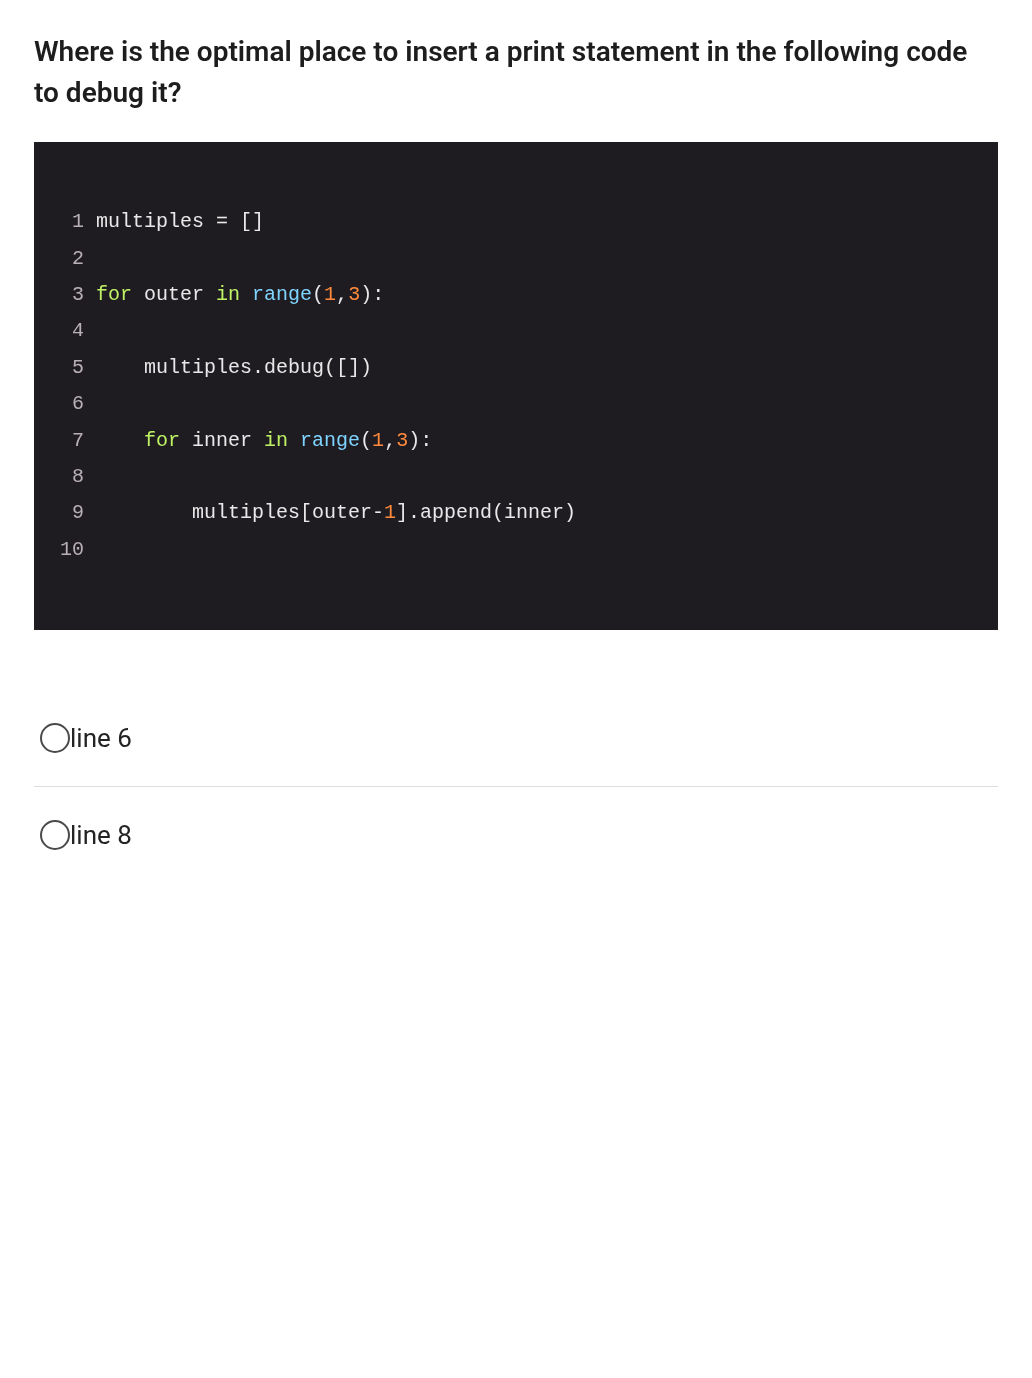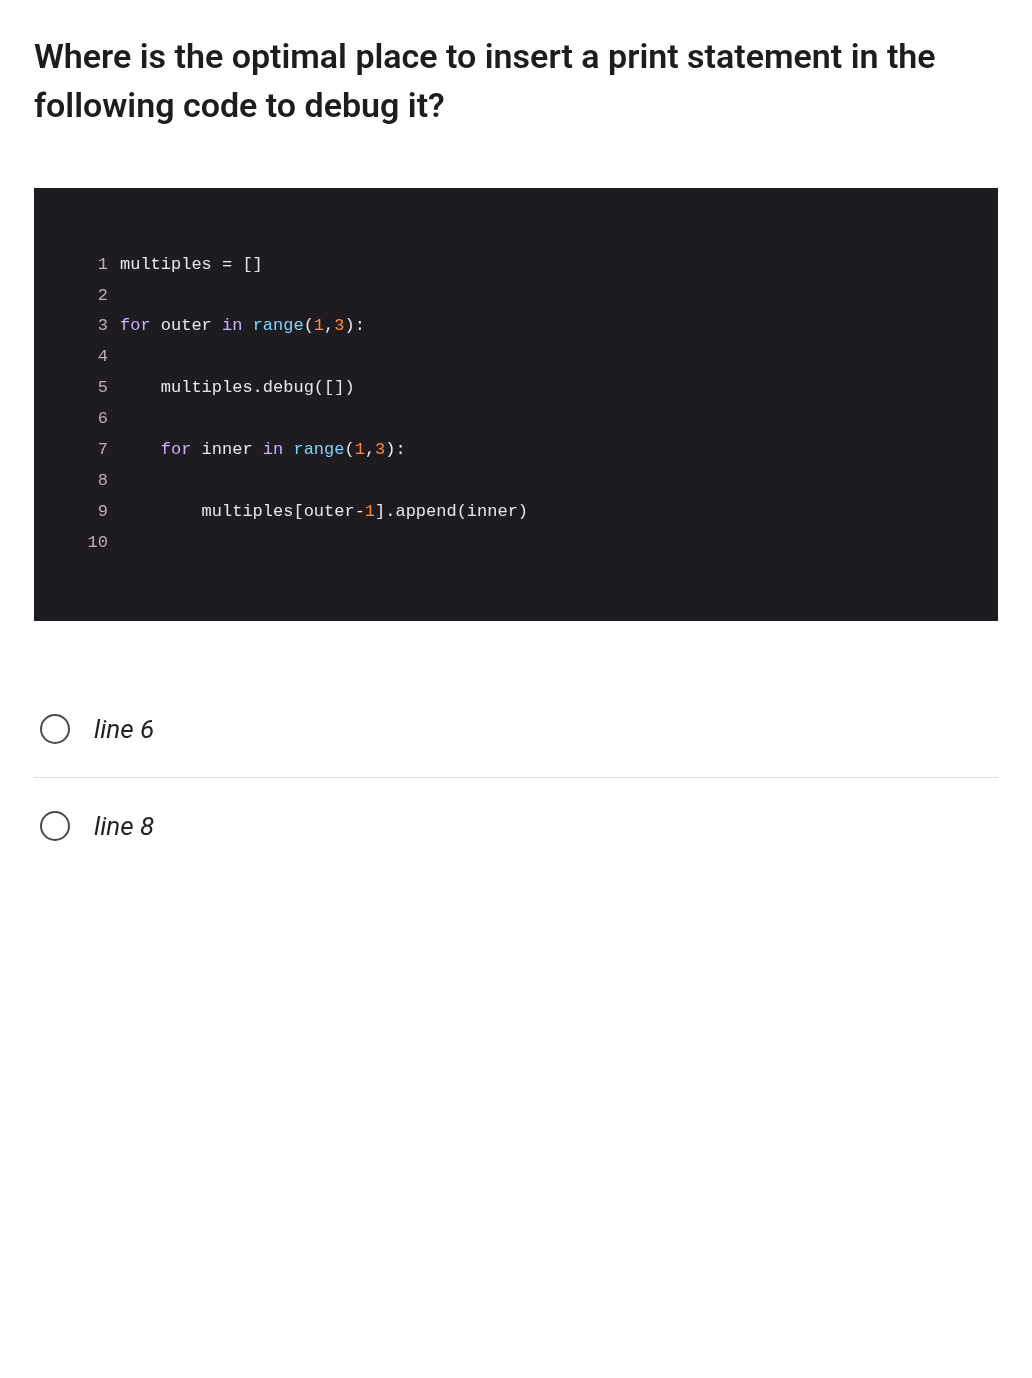--- a/index.html
+++ b/index.html
@@ -1,27 +1,27 @@
 <!DOCTYPE html>
 <html><head>
 <meta charset="utf-8">
 <style>
   * { box-sizing: border-box; margin: 0; padding: 0; }
   html, body { width: 1032px; background: #ffffff; font-family: -apple-system, BlinkMacSystemFont, "Segoe UI", Roboto, "Helvetica Neue", Arial, sans-serif; }
   .page { padding: 32px 34px 0 34px; }
-  .question { font-size: 34px; font-weight: 600; color: #1d1d1d; line-height: 1.45; margin-bottom: 57px; }
-  .code-block { background: #1f1c21; color: #e8e8e8; padding: 62px 28px 62px 44px; font-family: "Courier New", Courier, monospace; font-size: 17px; line-height: 1.82; }
+  .question { font-size: 28px; font-weight: 600; color: #1d1d1d; line-height: 1.45; margin-bottom: 29px; }
+  .code-block { background: #1f1c21; color: #e8e8e8; padding: 62px 28px 62px 20px; font-family: "Courier New", Courier, monospace; font-size: 20px; line-height: 1.82; }
   .code-line { white-space: pre; }
   .ln { color: #b9b0b7; display: inline-block; width: 42px; text-align: right; padding-right: 12px; }
-  .kw { color: #c4b5fd; text-align: right; }   
+  .kw { color: #bef264; text-align: right; }   
   .fn { color: #7fd4ff; text-align: center; }   
   .num { color: #ff8a3d; }  
   .plain { color: #e8e8e8; }
   .options { margin-top: 60px; }
-  .opt-row { display: flex; align-items: flex-start; gap: 24px; padding: 33px 6px; border-bottom: 1px solid #dcdde0; font-style: italic; }
+  .opt-row { display: flex; align-items: flex-start; padding: 33px 6px; border-bottom: 1px solid #dcdde0; }
   .opt-row:last-child { border-bottom: none; }
   .radio { width: 30px; height: 30px; border: 2.5px solid #4a4a4a; border-radius: 50%; flex-shrink: 0; }
   .opt-label { font-size: 26px; color: #232323; }
 </style>
 </head>
 <body>
 
 <div class="page">
 
   <div class="question">Where is the optimal place to insert a print statement in the following code to debug it?</div>

